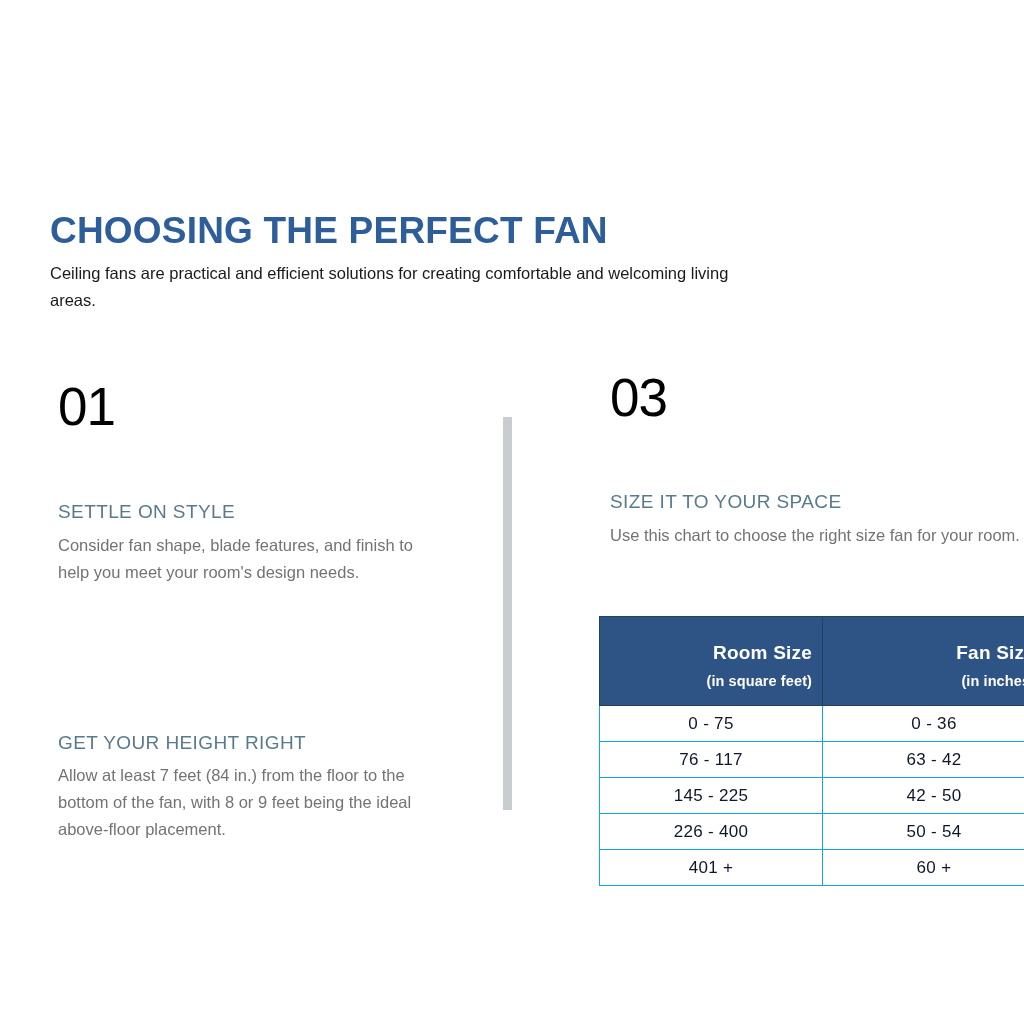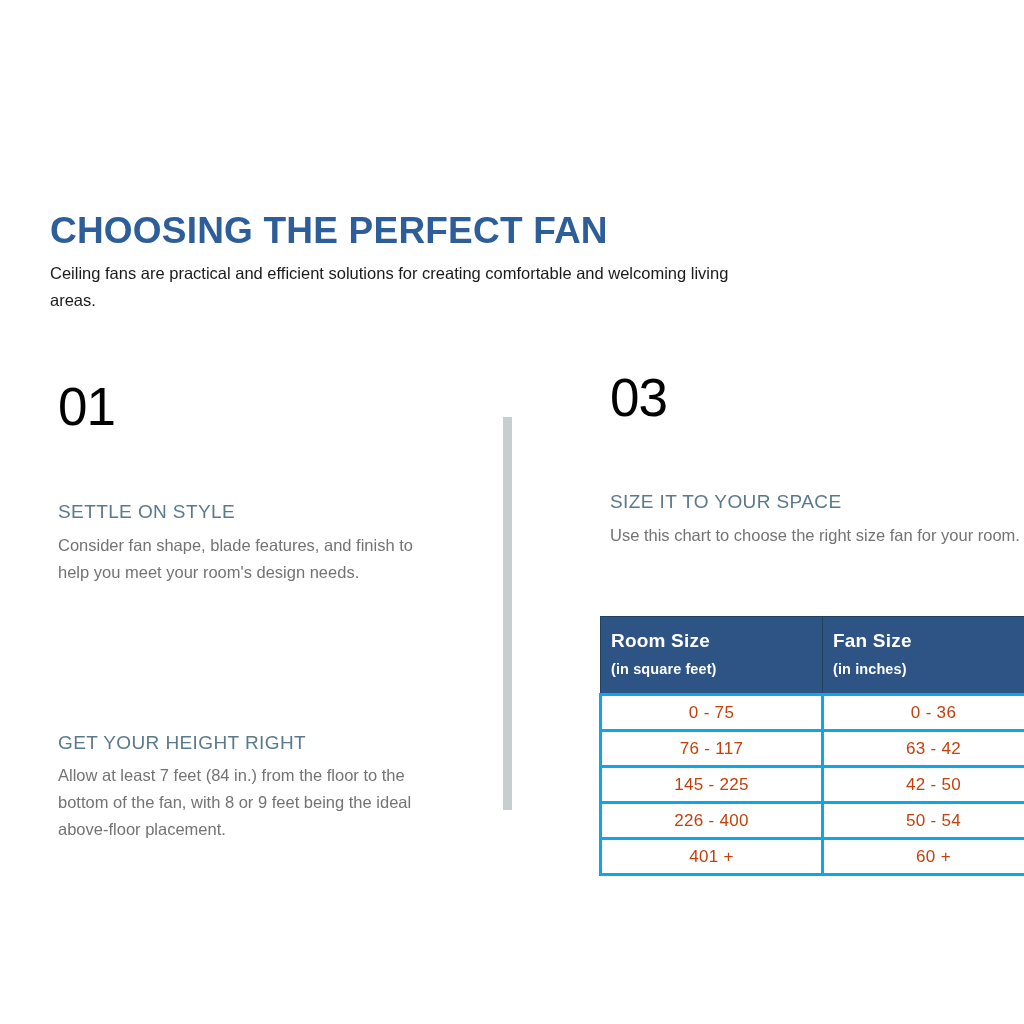--- a/index.html
+++ b/index.html
@@ -91,22 +91,22 @@
     width:447px;
     border-collapse:collapse;
     table-layout:fixed;
     border:1px solid #3a3a3a;
   }
 
   .size-table th {
     background:#2e5385;
     color:#ffffff;
     height:62px;
-    padding:4px 2px 6px;
-    text-align:left;
+    padding:16px 2px 6px;
+    text-align:right;
     vertical-align:middle;
     border:1px solid #24405f;
   }
 
   .th-main {
     display:block;
     font-size:19px;
     font-weight:bold;
     letter-spacing:0.2px;
     line-height:1.22;
@@ -118,22 +118,22 @@
     font-weight:bold;
     letter-spacing:0.1px;
     line-height:1.3;
   }
 
   .size-table td {
     height:36px;
     text-align:center;
     vertical-align:middle;
     font-size:17px;
-    color:#c2410c;
-    border:3px solid #0ea5e9;
+    color:#0f172a;
+    border:1px solid #0ea5e9;
     letter-spacing:0.3px;
   }
 </style>
 </head>
 <body>
 
 <div class="canvas">
 
   <div class="header">
     <div class="main-title">CHOOSING THE PERFECT FAN</div>

